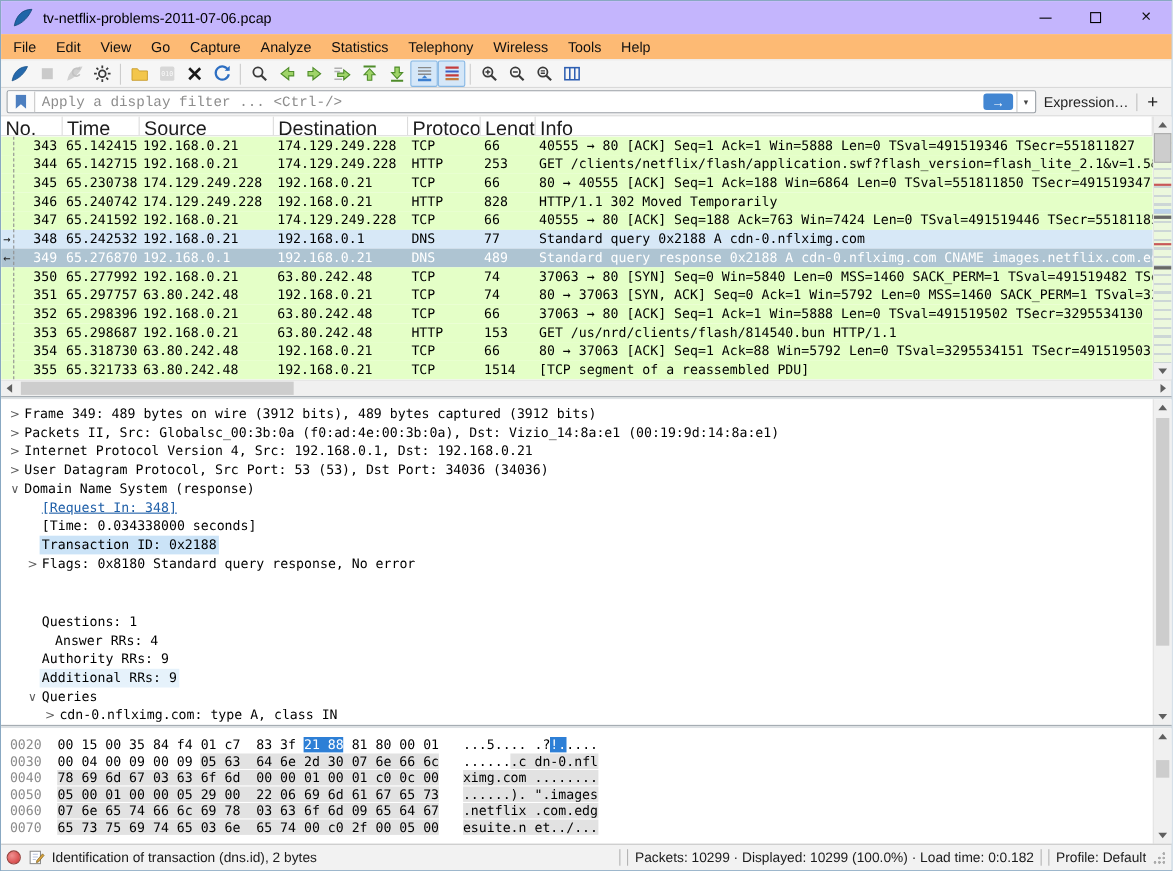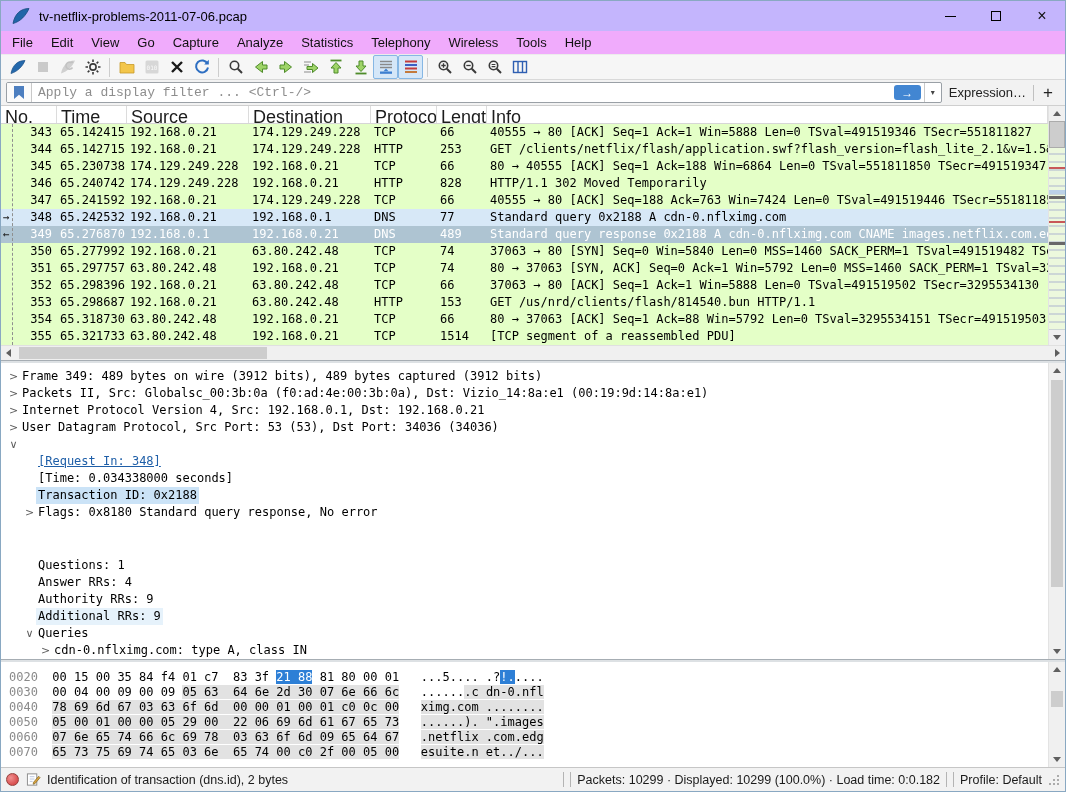--- a/index.html
+++ b/index.html
@@ -11,21 +11,21 @@
   .titlebar{height:30px;display:flex;align-items:center;background:#c4b5fd;flex:none}
   .app-icon{width:20px;height:20px;margin:0 8px 0 10px;flex:none}
   .title-text{font-size:13px;color:#000}
   .win-controls{margin-left:auto;display:flex;height:100%}
   .win-btn{width:46px;height:100%;display:flex;align-items:center;justify-content:center;color:#111}
   .min-glyph{width:11px;border-top:1px solid #000}
   .max-glyph{width:10px;height:10px;border:1px solid #000}
   .close-glyph{font-size:16px;line-height:1}
 
   
-  .menubar{height:23px;display:flex;align-items:center;background:#f0abfc;font-size:13px;color:#111;flex:none;padding-left:2px}
+  .menubar{height:23px;display:flex;align-items:center;background:#fdba74;font-size:13px;color:#111;flex:none;padding-left:2px}
   .menu-item{padding:3px 9px;white-space:nowrap}
 
   
   .toolbar{height:26px;display:flex;align-items:center;background:#f6f6f6;border-top:1px solid #ececec;border-bottom:1px solid #d9d9d9;padding-left:4px;flex:none}
   .tb-btn{width:25px;height:24px;display:flex;align-items:center;justify-content:center;border:1px solid transparent;border-radius:2px;flex:none}
   .tb-btn svg{width:18px;height:18px}
   .tb-btn.pressed{background:#d5e7f8;border-color:#86b7e4}
   .tb-btn.disabled{opacity:.5;filter:grayscale(1)}
   .tb-sep{width:1px;height:19px;background:#cdcdcd;margin:0 4px;flex:none}
 
@@ -460,27 +460,27 @@
   </div>
 
   <div class="split"></div>
 
   <div class="details">
     <div class="details-left" id="dlines">
         <div class="dline" style="padding-left: 6px;"><span class="exp">&gt;</span><span class="dtext">Frame 349: 489 bytes on wire (3912 bits), 489 bytes captured (3912 bits)</span></div>
         <div class="dline" style="padding-left: 6px;"><span class="exp">&gt;</span><span class="dtext">Packets II, Src: Globalsc_00:3b:0a (f0:ad:4e:00:3b:0a), Dst: Vizio_14:8a:e1 (00:19:9d:14:8a:e1)</span></div>
         <div class="dline" style="padding-left: 6px;"><span class="exp">&gt;</span><span class="dtext">Internet Protocol Version 4, Src: 192.168.0.1, Dst: 192.168.0.21</span></div>
         <div class="dline" style="padding-left: 6px;"><span class="exp">&gt;</span><span class="dtext">User Datagram Protocol, Src Port: 53 (53), Dst Port: 34036 (34036)</span></div>
-        <div class="dline" style="padding-left: 6px;"><span class="exp">∨</span></div>
+        <div class="dline" style="padding-left: 6px;"><span class="exp">∨</span><span class="dtext">Domain Name System (response)</span></div>
         <div class="dline" style="padding-left: 22px;"><span class="exp"></span><span class="dtext link">[Request In: 348]</span></div>
         <div class="dline" style="padding-left: 22px;"><span class="exp"></span><span class="dtext">[Time: 0.034338000 seconds]</span></div>
         <div class="dline" style="padding-left: 22px;"><span class="exp"></span><span class="dtext hl-strong">Transaction ID: 0x2188</span></div>
         <div class="dline" style="padding-left: 22px;"><span class="exp">&gt;</span><span class="dtext">Flags: 0x8180 Standard query response, No error</span></div>
         <div class="dline" style="padding-left: 22px; margin-top: 36px;"><span class="exp"></span><span class="dtext">Questions: 1</span></div>
-        <div class="dline" style="padding-left: 22px;"><span class="exp"></span><span class="dtext">Answer RRs: 4</span></div>
+        <div class="dline" style="padding-left: 34px;"><span class="exp"></span><span class="dtext">Answer RRs: 4</span></div>
         <div class="dline" style="padding-left: 22px;"><span class="exp"></span><span class="dtext">Authority RRs: 9</span></div>
         <div class="dline" style="padding-left: 22px;"><span class="exp"></span><span class="dtext hl-light">Additional RRs: 9</span></div>
         <div class="dline" style="padding-left: 22px;"><span class="exp">∨</span><span class="dtext">Queries</span></div>
         <div class="dline" style="padding-left: 38px;"><span class="exp">&gt;</span><span class="dtext">cdn-0.nflximg.com: type A, class IN</span></div>
         <div class="dline" style="padding-left: 22px;"><span class="exp">&gt;</span><span class="dtext">Answers</span></div>
         <div class="dline" style="padding-left: 22px;"><span class="exp">&gt;</span><span class="dtext">Authoritative nameservers</span></div>
       </div>
     <div class="vscroll">
       <div class="sb-btn">
           <span class="tri-up"></span>

